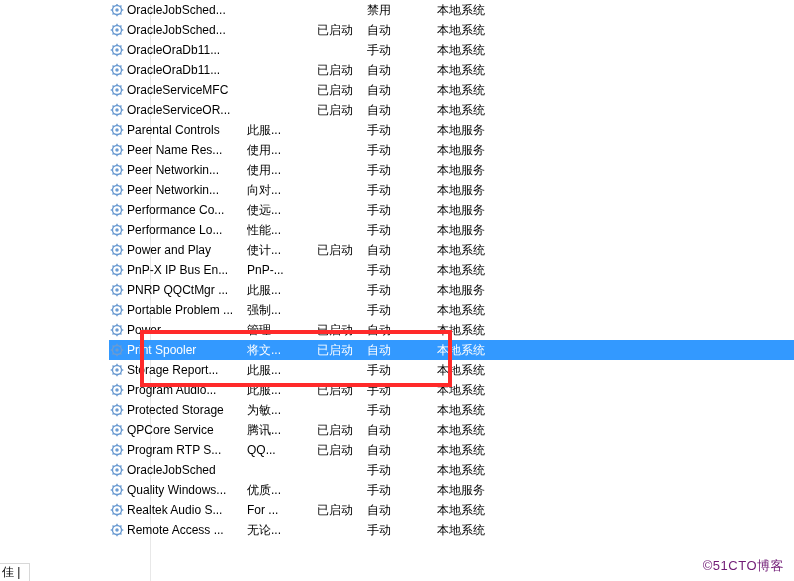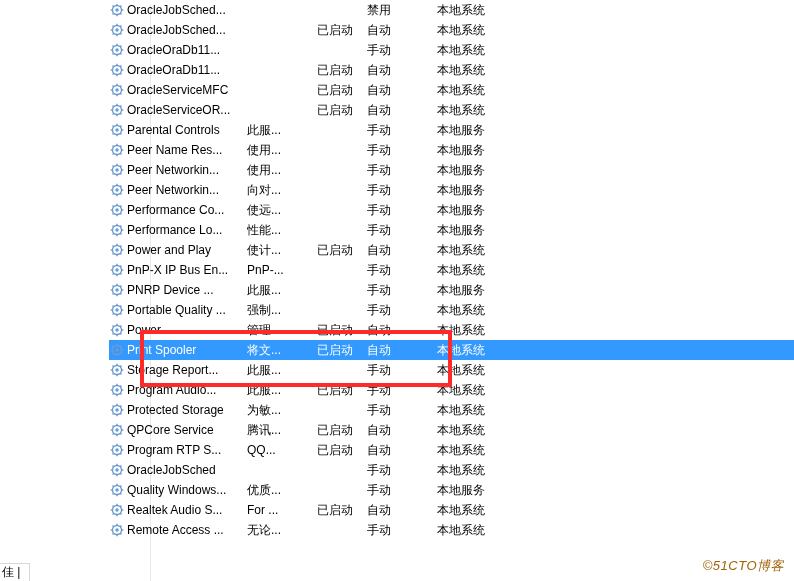--- a/index.html
+++ b/index.html
@@ -48,23 +48,22 @@
       border: 4px solid #ff2a2a;
       background: transparent;
       pointer-events: none;
       z-index: 10;
     }
     .watermark {
       position: absolute;
       right: 10px;
       bottom: 6px;
       font-size: 13px;
-      color: #a16207;
+      color: #701a75;
       letter-spacing: 0.5px;
-      font-style: italic;
     }
     .footer-stub {
       position: absolute;
       bottom: 0;
       left: 0;
       height: 18px;
       width: 30px;
       border-top: 1px solid #d8d8d8;
       border-right: 1px solid #d8d8d8;
       font-size: 12px;
@@ -427,21 +426,21 @@
             <line x1="8" y1="13" x2="8" y2="15.2"></line>
             <line x1="0.8" y1="8" x2="3" y2="8"></line>
             <line x1="13" y1="8" x2="15.2" y2="8"></line>
             <line x1="2.9" y1="2.9" x2="4.5" y2="4.5"></line>
             <line x1="11.5" y1="11.5" x2="13.1" y2="13.1"></line>
             <line x1="2.9" y1="13.1" x2="4.5" y2="11.5"></line>
             <line x1="11.5" y1="4.5" x2="13.1" y2="2.9"></line>
           </g>
         </svg>
       </span>
-      <span class="col-name">PNRP Device ...</span>
+      <span class="col-name">PNRP QQCtMgr ...</span>
       <span class="col-desc">此服...</span>
       <span class="col-status"></span>
       <span class="col-startup">手动</span>
       <span class="col-logon">本地服务</span>
     </div>
     <div class="service-row">
       <span class="gear-icon">
         <svg viewBox="0 0 16 16">
           <circle cx="8" cy="8" r="5.2" fill="none" stroke="#6b9bd1" stroke-width="1.6"></circle>
           <circle cx="8" cy="8" r="2" fill="#6b9bd1"></circle>
@@ -450,21 +449,21 @@
             <line x1="8" y1="13" x2="8" y2="15.2"></line>
             <line x1="0.8" y1="8" x2="3" y2="8"></line>
             <line x1="13" y1="8" x2="15.2" y2="8"></line>
             <line x1="2.9" y1="2.9" x2="4.5" y2="4.5"></line>
             <line x1="11.5" y1="11.5" x2="13.1" y2="13.1"></line>
             <line x1="2.9" y1="13.1" x2="4.5" y2="11.5"></line>
             <line x1="11.5" y1="4.5" x2="13.1" y2="2.9"></line>
           </g>
         </svg>
       </span>
-      <span class="col-name">Portable Quality ...</span>
+      <span class="col-name">Portable Problem ...</span>
       <span class="col-desc">强制...</span>
       <span class="col-status"></span>
       <span class="col-startup">手动</span>
       <span class="col-logon">本地系统</span>
     </div>
     <div class="service-row">
       <span class="gear-icon">
         <svg viewBox="0 0 16 16">
           <circle cx="8" cy="8" r="5.2" fill="none" stroke="#6b9bd1" stroke-width="1.6"></circle>
           <circle cx="8" cy="8" r="2" fill="#6b9bd1"></circle>

